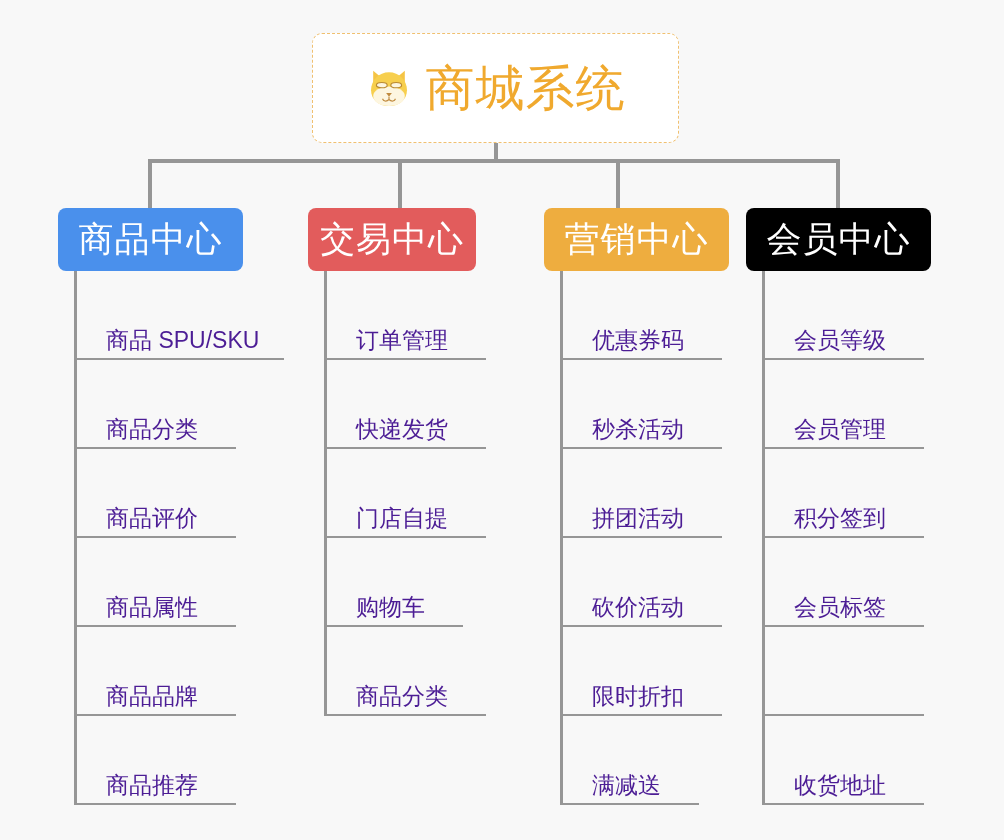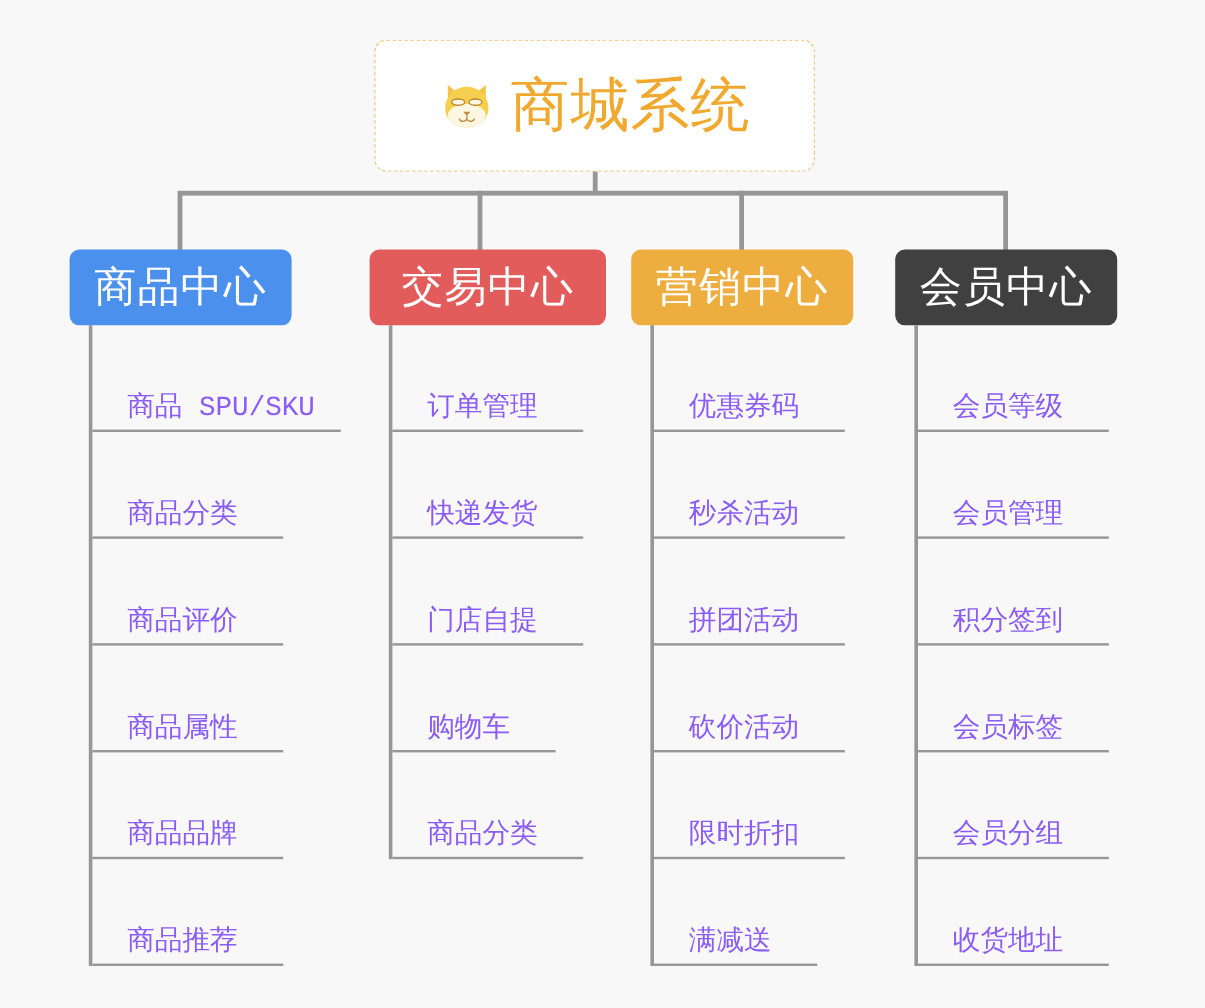--- a/index.html
+++ b/index.html
@@ -111,24 +111,23 @@
     position: absolute;
     left: 0;
     bottom: 0;
     height: 2px;
     background: #969696;
   }
   .leaf-label {
     position: relative;
     font-size: 23px;
     line-height: 1;
-    color: #8b5cf6;
+    color: #4c1d95;
     padding: 0 14px 8px 29px;
     white-space: nowrap;
-    font-family: Liberation Mono, monospace;
   }
 
   
   #branch-0 { left: 58px;  }
   #branch-1 { left: 308px; }
   #branch-2 { left: 526px; }
   #branch-3 { left: 746px; }
 
   #branch-0 .branch-head { width: 185px; background: #4a90ec; }
   #branch-1 .branch-head { width: 185px; background: #e25c5c; }
@@ -189,21 +188,21 @@
             <div class="leaf-label">商品品牌</div>
           </div>
           <div class="leaf-item">
             <div class="leaf-underline" style="width: 159px; background: rgb(150, 150, 150);"></div>
             <div class="leaf-label">商品推荐</div>
           </div>
         </div>
       </div>
       <div class="conn conn-drop" style="left: 398px; background: rgb(150, 150, 150);"></div>
       <div class="branch" id="branch-1" style="left: 308px;">
-        <div class="branch-head" style="width: 197px; background: rgb(226, 92, 92);">
+        <div class="branch-head" style="width: 168px; background: rgb(226, 92, 92);">
           <span>交易中心</span>
         </div>
         <div class="leaf-list" style="border-left-color: rgb(150, 150, 150);">
           <div class="leaf-item">
             <div class="leaf-underline" style="width: 159px; background: rgb(150, 150, 150);"></div>
             <div class="leaf-label">订单管理</div>
           </div>
           <div class="leaf-item">
             <div class="leaf-underline" style="width: 159px; background: rgb(150, 150, 150);"></div>
             <div class="leaf-label">快递发货</div>
@@ -216,21 +215,21 @@
             <div class="leaf-underline" style="width: 136px; background: rgb(150, 150, 150);"></div>
             <div class="leaf-label">购物车</div>
           </div>
           <div class="leaf-item">
             <div class="leaf-underline" style="width: 159px; background: rgb(150, 150, 150);"></div>
             <div class="leaf-label">商品分类</div>
           </div>
         </div>
       </div>
       <div class="conn conn-drop" style="left: 616px; background: rgb(150, 150, 150);"></div>
-      <div class="branch" id="branch-2" style="left: 526px;">
+      <div class="branch" id="branch-2" style="left: 544px;">
         <div class="branch-head" style="width: 185px; background: rgb(238, 173, 63);">
           <span>营销中心</span>
         </div>
         <div class="leaf-list" style="border-left-color: rgb(150, 150, 150);">
           <div class="leaf-item">
             <div class="leaf-underline" style="width: 159px; background: rgb(150, 150, 150);"></div>
             <div class="leaf-label">优惠券码</div>
           </div>
           <div class="leaf-item">
             <div class="leaf-underline" style="width: 159px; background: rgb(150, 150, 150);"></div>
@@ -249,21 +248,21 @@
             <div class="leaf-label">限时折扣</div>
           </div>
           <div class="leaf-item">
             <div class="leaf-underline" style="width: 136px; background: rgb(150, 150, 150);"></div>
             <div class="leaf-label">满减送</div>
           </div>
         </div>
       </div>
       <div class="conn conn-drop" style="left: 836px; background: rgb(150, 150, 150);"></div>
       <div class="branch" id="branch-3" style="left: 746px;">
-        <div class="branch-head" style="width: 185px; background: #404040;">
+        <div class="branch-head" style="width: 185px; background: #000000;">
           <span>会员中心</span>
         </div>
         <div class="leaf-list" style="border-left-color: rgb(150, 150, 150);">
           <div class="leaf-item">
             <div class="leaf-underline" style="width: 159px; background: rgb(150, 150, 150);"></div>
             <div class="leaf-label">会员等级</div>
           </div>
           <div class="leaf-item">
             <div class="leaf-underline" style="width: 159px; background: rgb(150, 150, 150);"></div>
             <div class="leaf-label">会员管理</div>
@@ -271,21 +270,20 @@
           <div class="leaf-item">
             <div class="leaf-underline" style="width: 159px; background: rgb(150, 150, 150);"></div>
             <div class="leaf-label">积分签到</div>
           </div>
           <div class="leaf-item">
             <div class="leaf-underline" style="width: 159px; background: rgb(150, 150, 150);"></div>
             <div class="leaf-label">会员标签</div>
           </div>
           <div class="leaf-item">
             <div class="leaf-underline" style="width: 159px; background: rgb(150, 150, 150);"></div>
-            <div class="leaf-label">会员分组</div>
           </div>
           <div class="leaf-item">
             <div class="leaf-underline" style="width: 159px; background: rgb(150, 150, 150);"></div>
             <div class="leaf-label">收货地址</div>
           </div>
         </div>
       </div>
     </div>
 
 </div>

